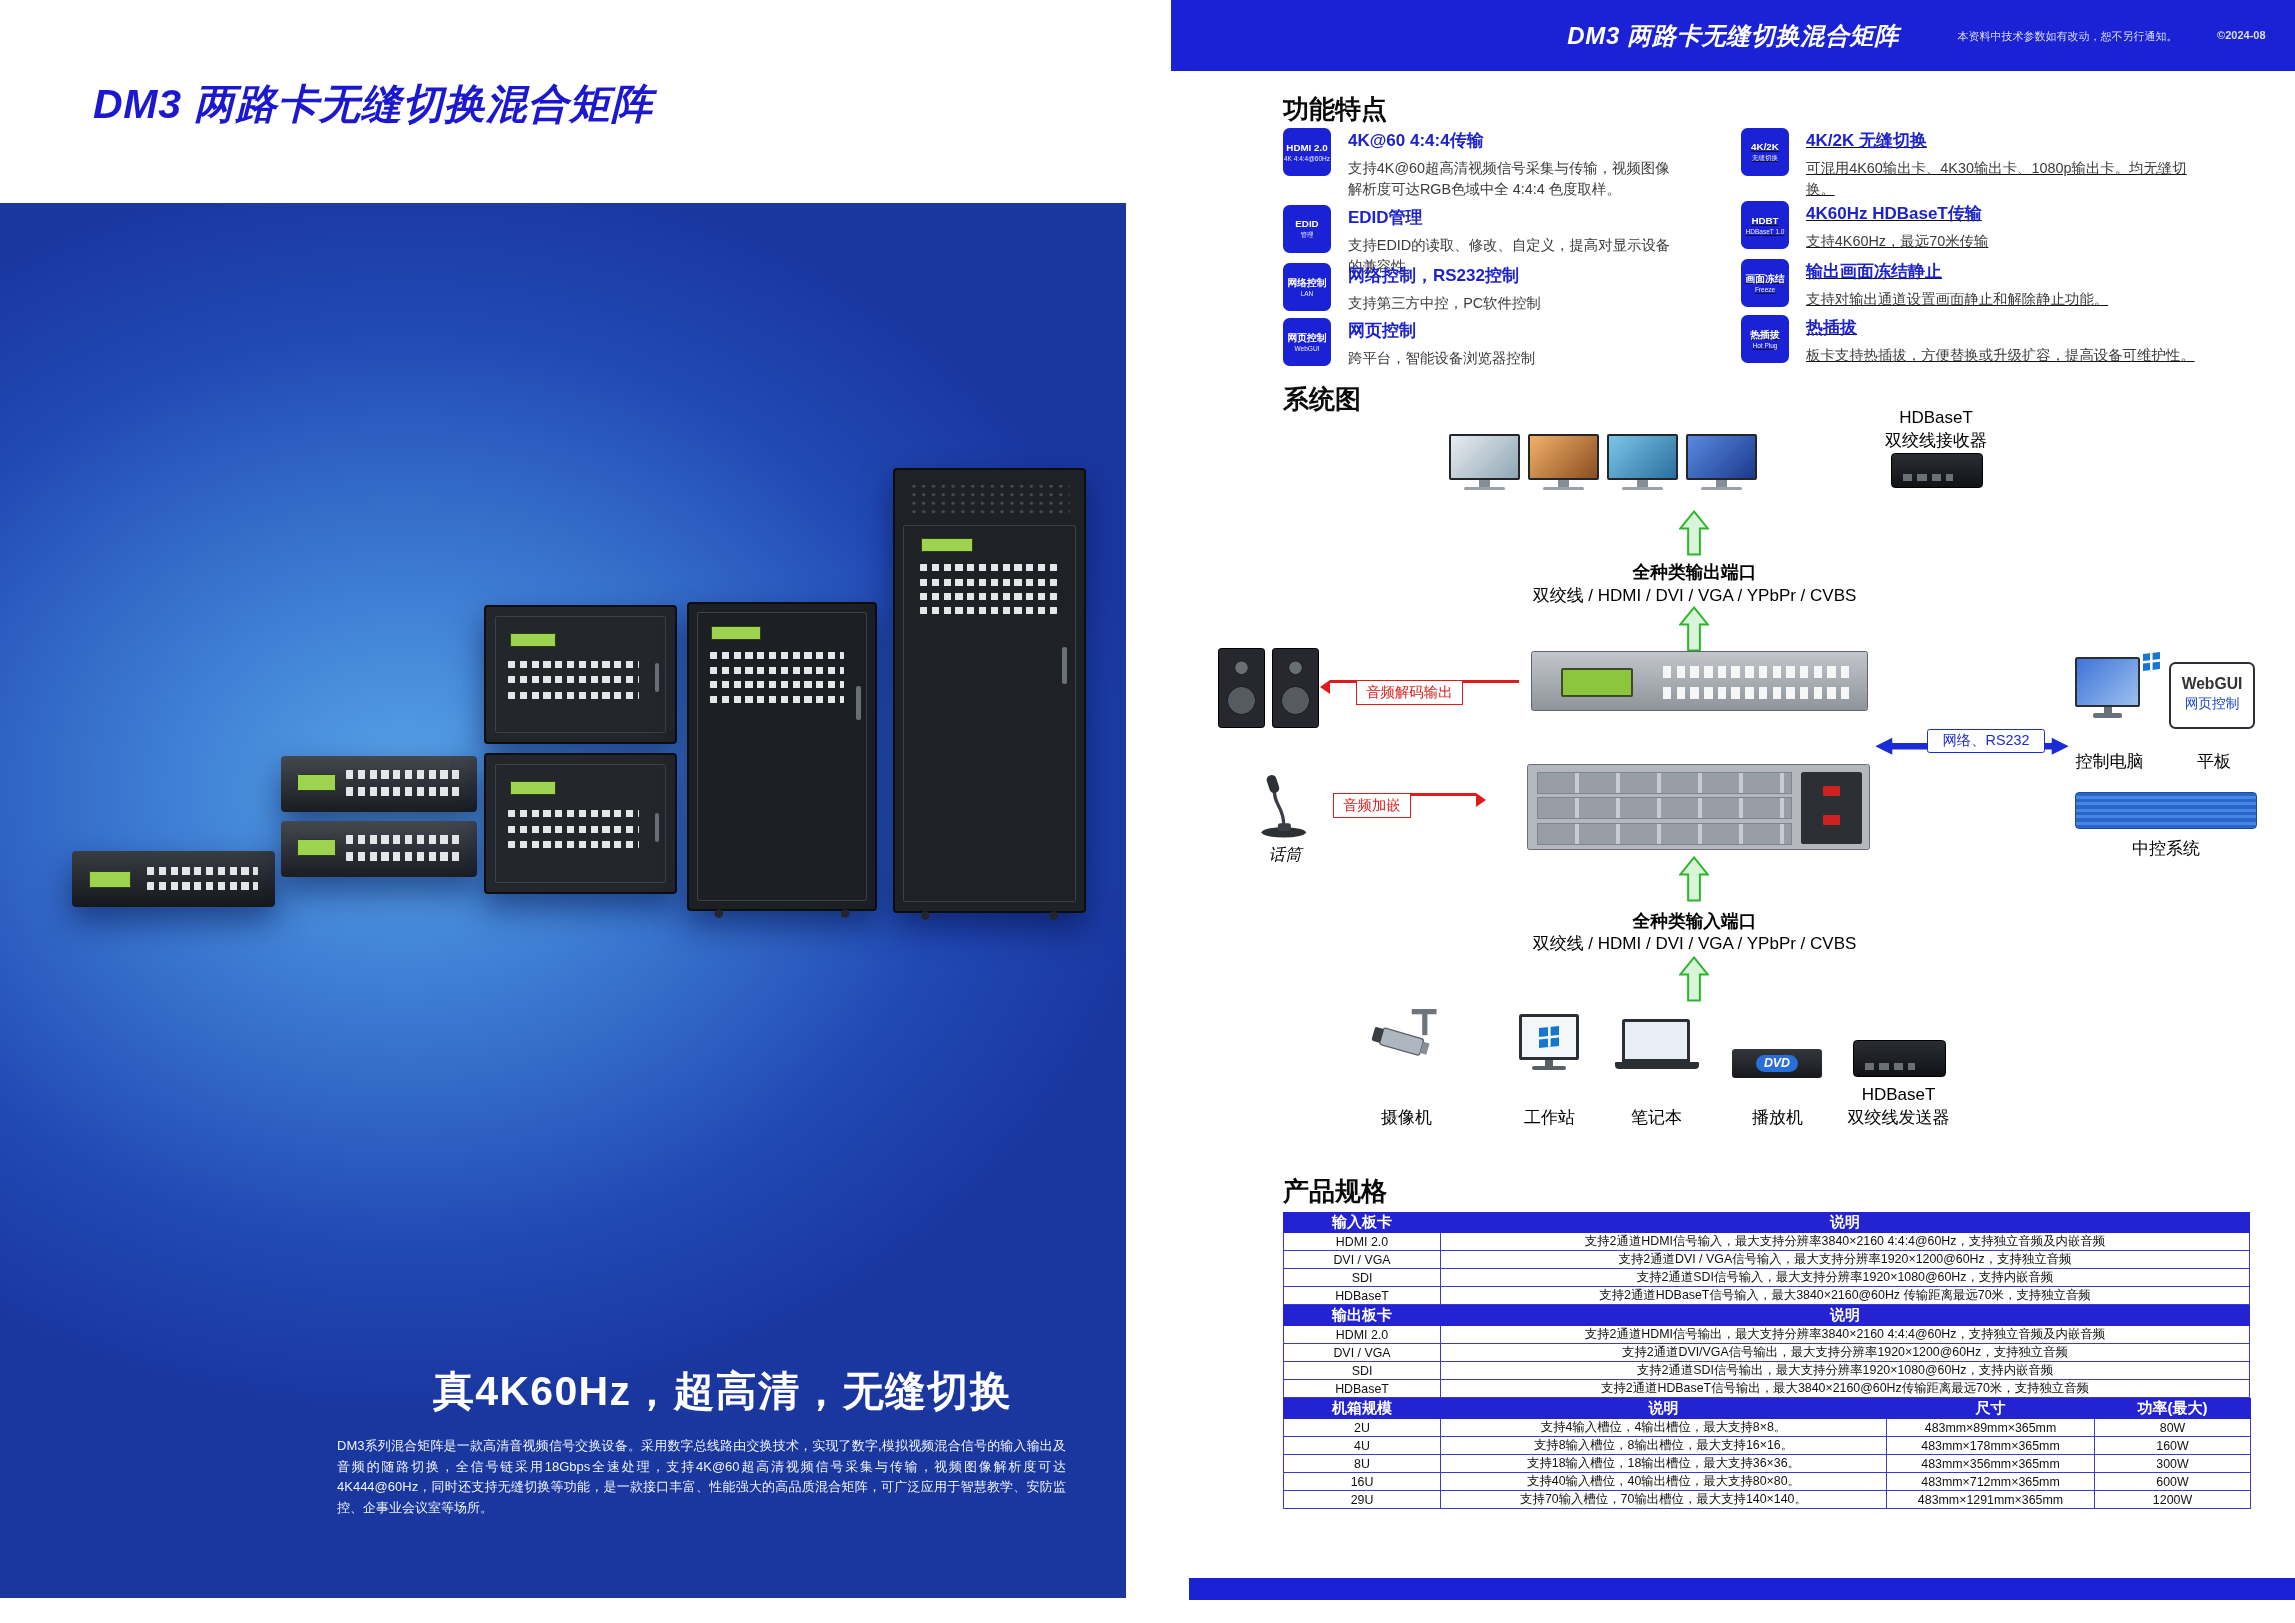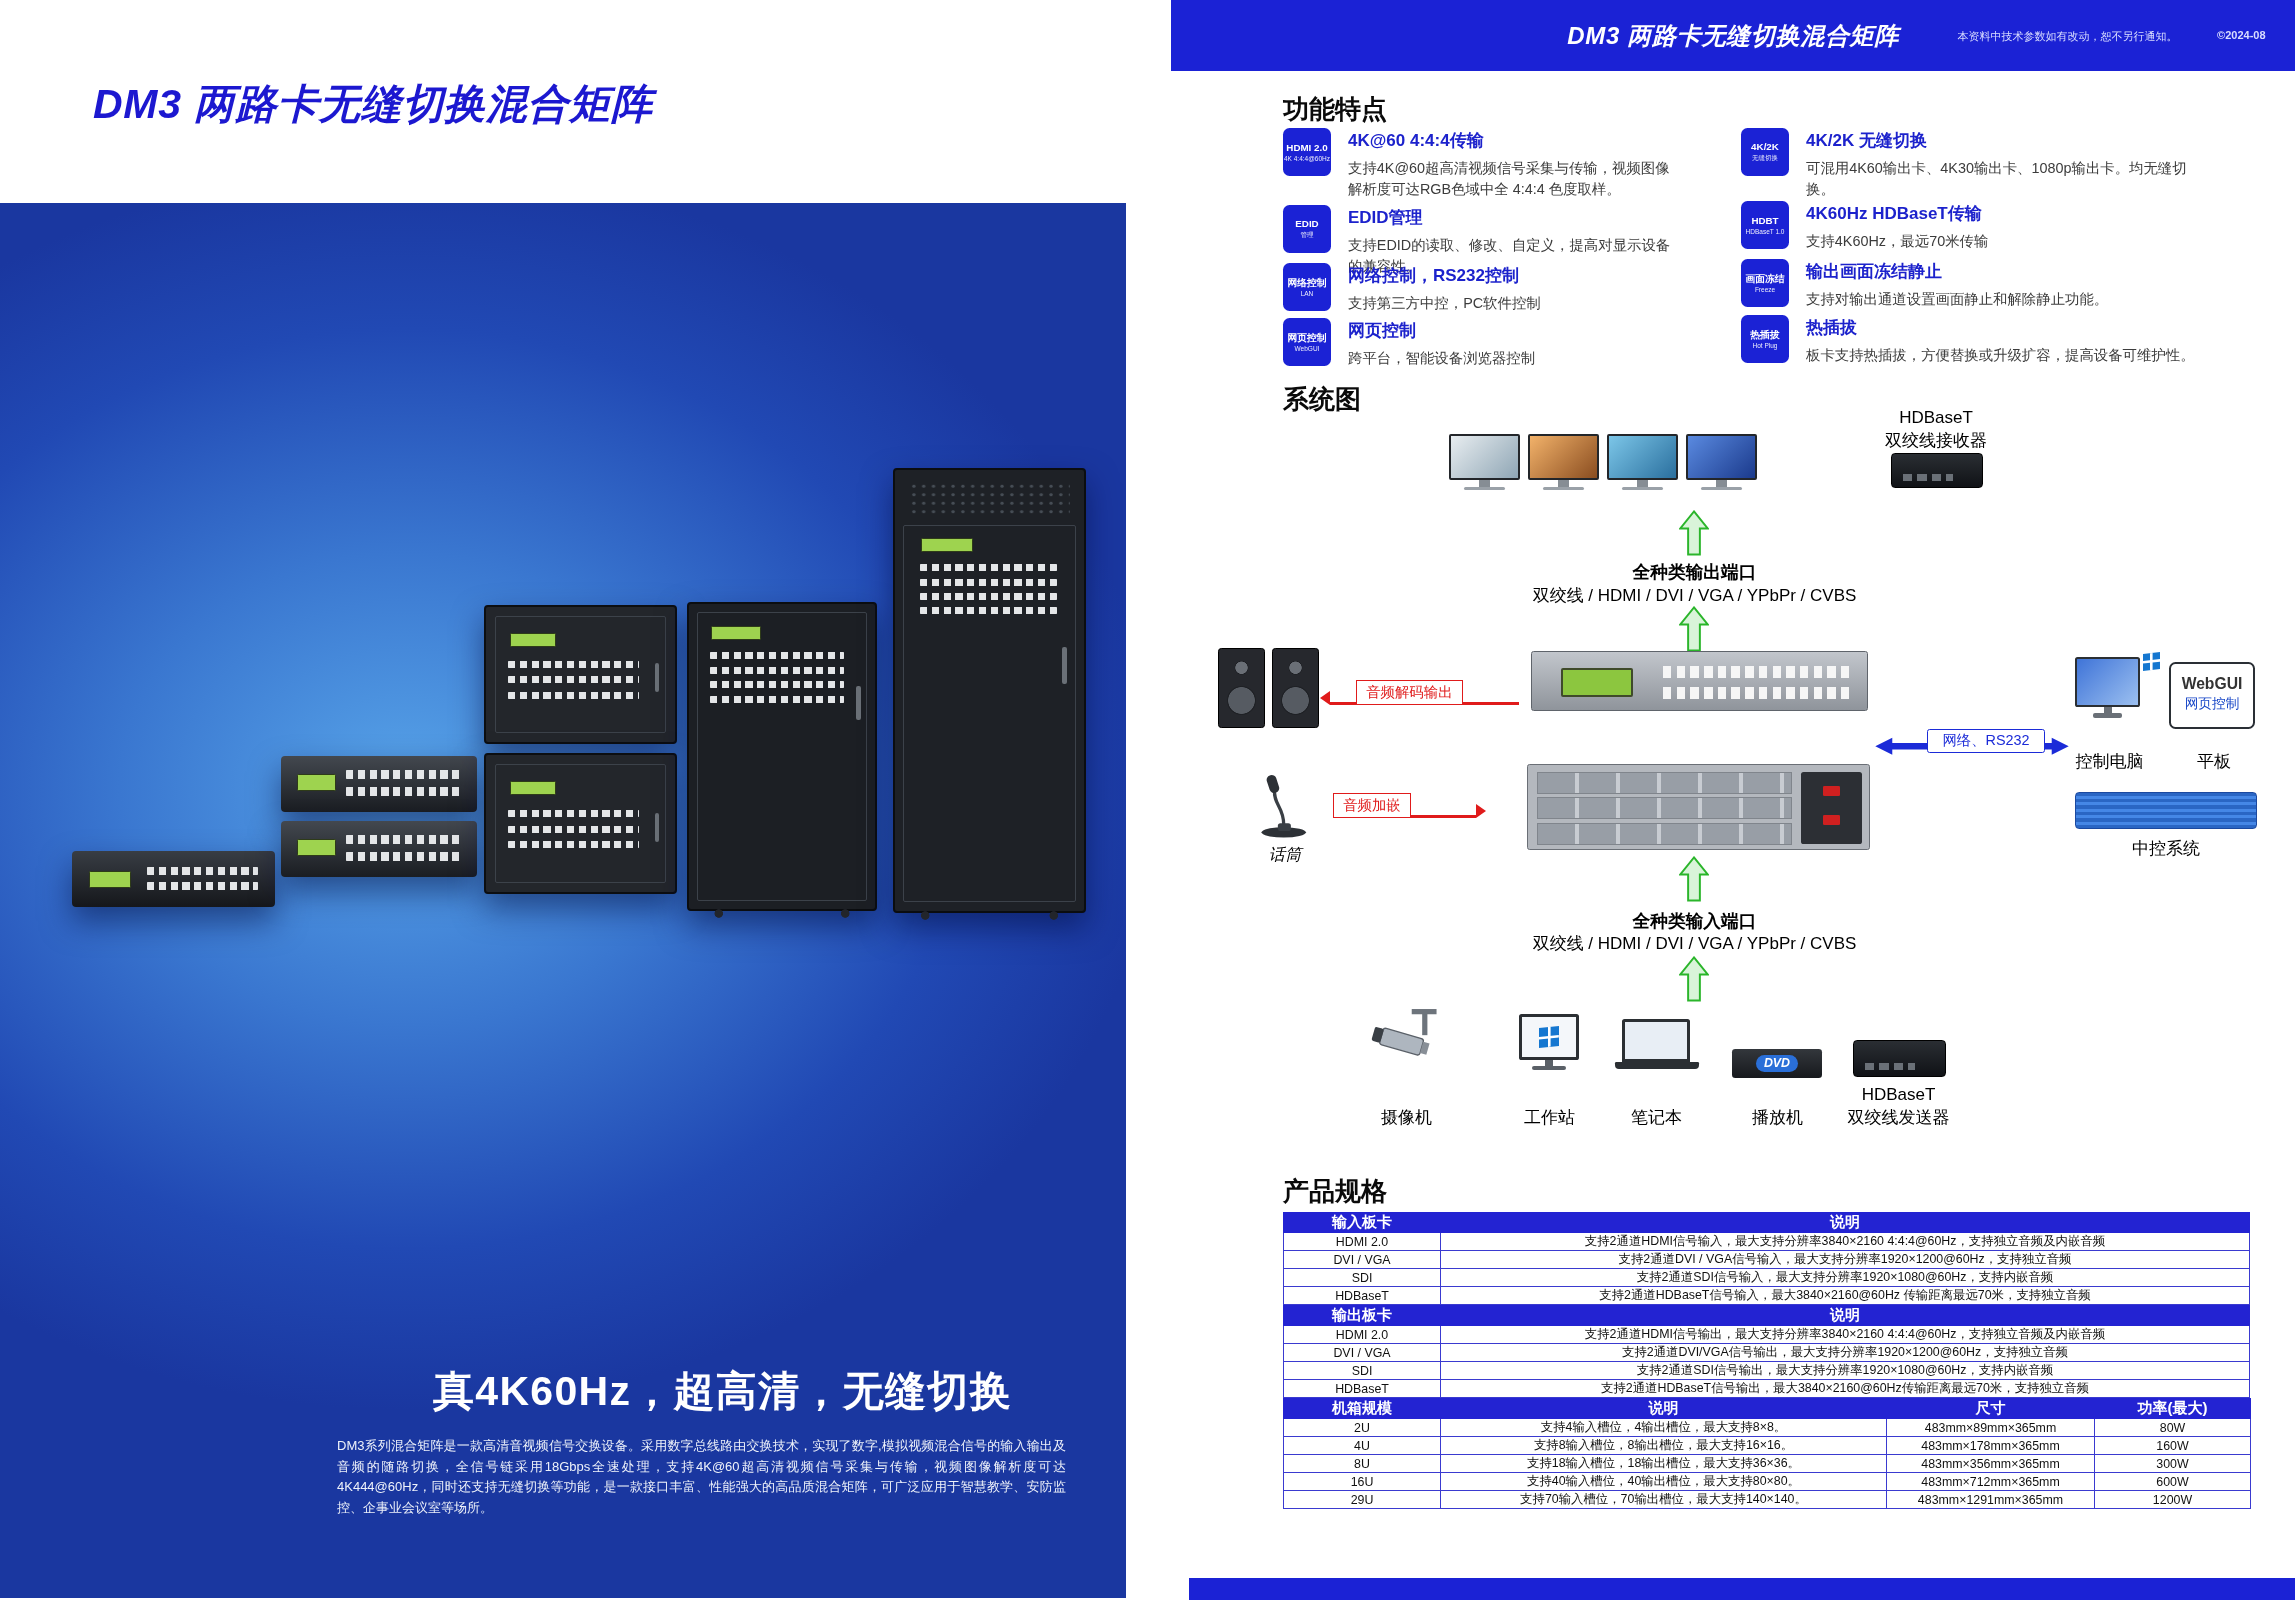--- a/index.html
+++ b/index.html
@@ -42,21 +42,21 @@
   .h-sec{position:absolute;font-size:26px;font-weight:bold;color:#0a0a0a;}
 
   
   .feat{position:absolute;display:flex;gap:17px;}
   .feat-icon{width:48px;height:48px;flex:0 0 48px;background:#1b22d5;border-radius:6.5px;color:#fff;display:flex;flex-direction:column;align-items:center;justify-content:center;text-align:center;}
   .fi-main{font-size:9.8px;font-weight:bold;line-height:1.15;}
   .fi-sub{font-size:6.5px;margin-top:2.6px;opacity:.92;}
   .feat-body{padding-top:1.3px;}
   .feat-title{font-size:17px;font-weight:bold;color:#1c22cc;margin-bottom:5.9px;}
   .feat-desc{font-size:14.4px;color:#3c3c3c;line-height:1.45;}
-  .fw1{width:396px;} .fw2{width:467px;}
+  .fw1{width:396px;} .fw2{width:467px;text-decoration:underline;}
 
   
   .dlabel{position:absolute;text-align:center;color:#000;font-size:17px;}
   .dlabel.b{font-weight:bold;font-size:17.7px;}
   .mon{position:absolute;width:71px;}
   .mon-sc{height:46px;border:2.6px solid #23262a;border-radius:2px;}
   .mon-neck{width:10.5px;height:6.5px;background:#868d94;margin:0 auto;}
   .mon-base{width:41px;height:3.9px;background:#9aa1a8;border-radius:2px;margin:0 auto;}
   .m1 .mon-sc{background:linear-gradient(135deg,#e8edf0,#8fa6b5);}
   .m2 .mon-sc{background:linear-gradient(135deg,#f2b26a,#8a4d20);}
@@ -71,21 +71,21 @@
   .matrix2{position:absolute;left:1527px;top:764px;width:343px;height:86px;background:#b4b8be;border:1.3px solid #6a6f76;border-radius:2.6px;}
   .slot{position:absolute;left:9.2px;width:255px;height:22px;background:#c8ccd2;border:0.7px solid #80858c;
     background-image:repeating-linear-gradient(90deg,#989ea6 0 37px,#c8ccd2 37px 41px);}
   .power{position:absolute;left:273px;top:6.5px;width:61px;height:72px;background:#2c2f34;border-radius:2.6px;}
   .pwr{position:absolute;left:22px;width:17px;height:10.5px;background:#d02020;border-radius:1.3px;}
 
   .spk{position:absolute;width:47px;height:80px;border-radius:3.3px;border:0.7px solid #000;
     background:radial-gradient(circle at 50% 24%, #6a6f76 0 5.9px, #1c1e22 6.5px, rgba(0,0,0,0) 7.2px),
                radial-gradient(circle at 50% 66%, #565b62 0 13px, #1c1e22 13.7px, rgba(0,0,0,0) 15px),#26282d;}
 
-  .redtag{position:absolute;display:flex;align-items:flex-end;z-index:3;}
+  .redtag{position:absolute;display:flex;align-items:flex-start;z-index:3;}
   .red-box{height:25px;line-height:22px;border:1.3px solid #e01b1b;background:#fff;color:#e01b1b;font-size:14.4px;padding:0 9.2px;white-space:nowrap;}
   .red-line{height:2.6px;background:#e01b1b;}
   .tri-l{width:0;height:0;border-top:7.2px solid rgba(0,0,0,0);border-bottom:7.2px solid rgba(0,0,0,0);border-right:10.5px solid #e01b1b;}
   .tri-r{width:0;height:0;border-top:7.2px solid rgba(0,0,0,0);border-bottom:7.2px solid rgba(0,0,0,0);border-left:10.5px solid #e01b1b;}
 
   .netbox{position:absolute;left:1927px;top:729px;width:118px;height:23.6px;background:#fff;border:1.3px solid #1b2bd8;color:#1b2bd8;font-size:14.4px;line-height:21px;text-align:center;z-index:3;border-radius:2.6px;}
 
   .pc-mon{position:absolute;left:2075px;top:657px;width:65px;height:50px;border:2.6px solid #2b2f33;border-radius:2.6px;background:linear-gradient(135deg,#3f74d8,#9cc0f0);}
   .pc-neck{position:absolute;left:2104px;top:707px;width:7.9px;height:6.5px;background:#6a7077;}
   .pc-base{position:absolute;left:2093px;top:713px;width:29px;height:4.6px;background:#6a7077;border-radius:2px;}

